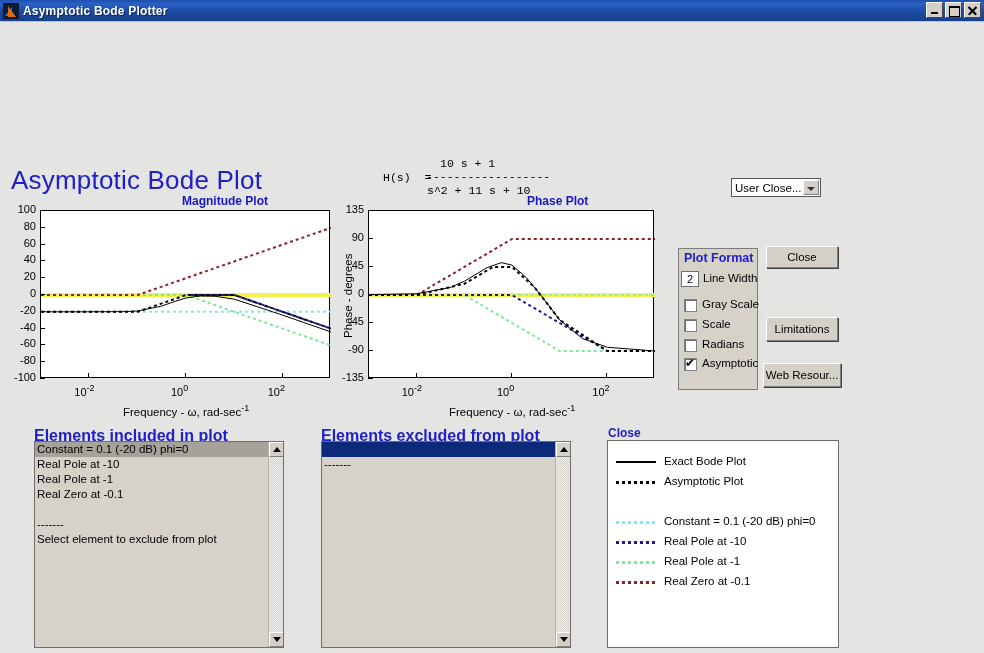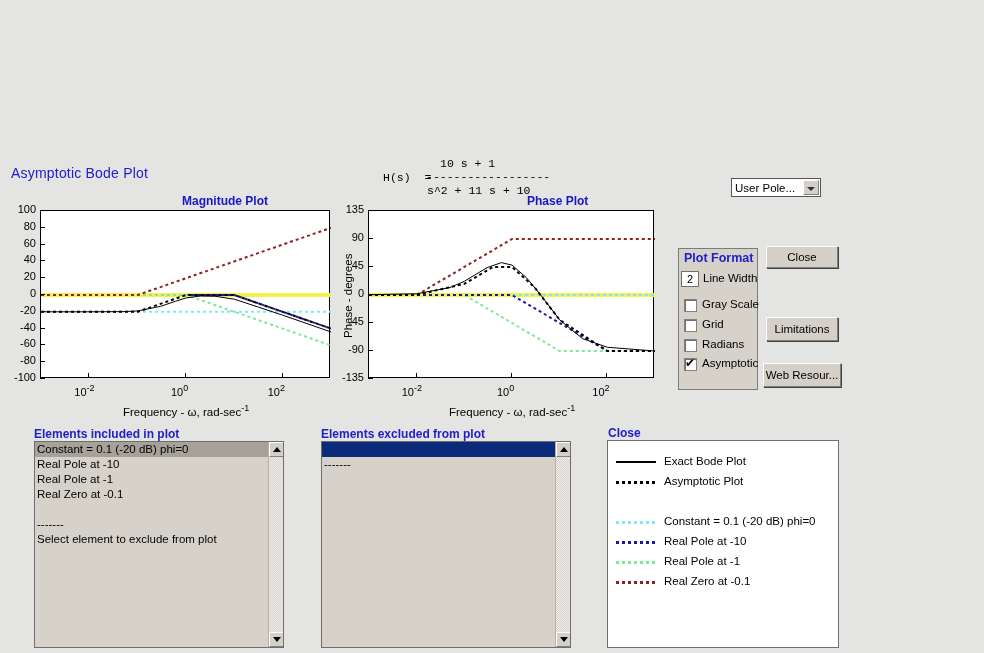--- a/index.html
+++ b/index.html
@@ -68,21 +68,21 @@
   }
   .wb-close .x1 { transform: rotate(45deg); }
   .wb-close .x2 { transform: rotate(-45deg); }
 
   
   .blue-head {
     color: #1717c4; font-weight: bold; position: absolute; padding-left: 47px;
   }
   #main-title {
     position: absolute; left: 11px; top: 165px;
-    color: #2020c8; font-size: 14px; font-weight: normal;
+    color: #2020c8; font-size: 26px; font-weight: normal;
     letter-spacing: .2px;
   }
   #tfbox {
     position: absolute; left: 383px; top: 158px;
     font-family: "Liberation Mono", monospace;
     font-size: 11.5px; color: #000; line-height: 12px;
     white-space: pre;
   }
   #tf-lhs { position: absolute; left: 0; top: 14px; }
   #tf-num { position: absolute; left: 57px; top: 0px; }
@@ -169,21 +169,21 @@
     background: #d4d0c8; border: 1px solid #fff;
     border-right-color: #808080; border-bottom-color: #808080;
   }
   #sysdrop-arrow::after {
     content: ""; position: absolute; left: 3px; top: 6px;
     border-left: 4px solid transparent; border-right: 4px solid transparent;
     border-top: 4px solid #333;
   }
 
   
-  .listlabel { font-size: 12px; font-weight: bold; color: #2020c8; position: absolute; }
+  .listlabel { font-size: 16px; font-weight: bold; color: #2020c8; position: absolute; }
   .listbox {
     position: absolute; background: #d6d2ca;
     border: 1px solid #6e6e6e;
     overflow: hidden;
   }
   .listitem {
     font-size: 11.5px; color: #000; height: 15px; line-height: 15px;
     padding-left: 2px; white-space: nowrap; font-family: "Liberation Sans", sans-serif;
   }
   .listitem.sel-gray { background: #a6a29a; }
@@ -221,35 +221,50 @@
   }
   .legrow { position: absolute; left: 8px; height: 14px; width: 220px; }
   .legline { position: absolute; left: 0; top: 6px; width: 40px; height: 2px; }
   .legtext { position: absolute; left: 48px; top: 0; font-size: 11.5px; color: #000; white-space: nowrap; }
 </style>
 </head>
 <body>
 
 <div id="app">
 
+  <div id="titlebar">
+    <div id="win-icon">
+      <span class="flameA"></span>
+        <span class="flameB"></span>
+    </div>
+    <div id="win-title">Asymptotic Bode Plotter</div>
+    <div id="win-buttons">
+      <div class="winbtn wb-min"></div>
+      <div class="winbtn wb-max"></div>
+      <div class="winbtn wb-close">
+        <span class="x1"></span>
+          <span class="x2"></span>
+      </div>
+    </div>
+  </div>
 
   <div id="main-title">Asymptotic Bode Plot</div>
 
   <div id="tfbox">
     <span id="tf-lhs">H(s)  =</span>
     <span id="tf-num">10 s + 1</span>
     <span id="tf-bar">------------------</span>
     <span id="tf-den">s^2 + 11 s + 10</span>
   </div>
 
   <div class="blue-head" id="mag-title">Magnitude Plot</div>
   <div class="blue-head" id="pha-title">Phase Plot</div>
 
   <div id="sysdrop">
-    <span id="sysdrop-text">User Pole...</span>
+    <span id="sysdrop-text">User Close...</span>
     <span id="sysdrop-arrow"></span>
   </div>
 
   <div class="plotwrap" id="mag-wrap" style="left: 8px; top: 206px; width: 330px; height: 205px;">
       <div class="axesbox" style="left: 32px; top: 4px; width: 290px; height: 168px;">
         <svg width="290" height="168" style="position: absolute; left: 0px; top: 0px;">
           <polyline points="0.00,84.00 290.00,84.00" fill="none" stroke="#f2f24a" stroke-width="4"></polyline>
           <polyline points="0.00,100.80 290.00,100.80" fill="none" stroke="#7fe8f5" stroke-width="2" stroke-dasharray="3,3"></polyline>
           <polyline points="0.00,84.00 193.33,84.00 290.00,117.60" fill="none" stroke="#1a1a99" stroke-width="2" stroke-dasharray="3,3"></polyline>
           <polyline points="0.00,84.00 145.00,84.00 290.00,134.40" fill="none" stroke="#7fe89a" stroke-width="2" stroke-dasharray="3,3"></polyline>
@@ -329,21 +344,21 @@
   <div id="plotfmt-title">Plot Format</div>
   <div class="lw-field">2</div>
   <div class="lw-label">Line Width</div>
   <div id="chk-container">
       <div class="chkrow" style="left: 684px; top: 298px;">
         <span class="chkbox"></span>
         <span class="chklab">Gray Scale</span>
       </div>
       <div class="chkrow" style="left: 684px; top: 318px;">
         <span class="chkbox"></span>
-        <span class="chklab">Grid</span>
+        <span class="chklab">Scale</span>
       </div>
       <div class="chkrow" style="left: 684px; top: 338px;">
         <span class="chkbox"></span>
         <span class="chklab">Radians</span>
       </div>
       <div class="chkrow" style="left: 684px; top: 357px;">
         <span class="chkbox checked"></span>
         <span class="chklab">Asymptotic</span>
       </div>
     </div>

